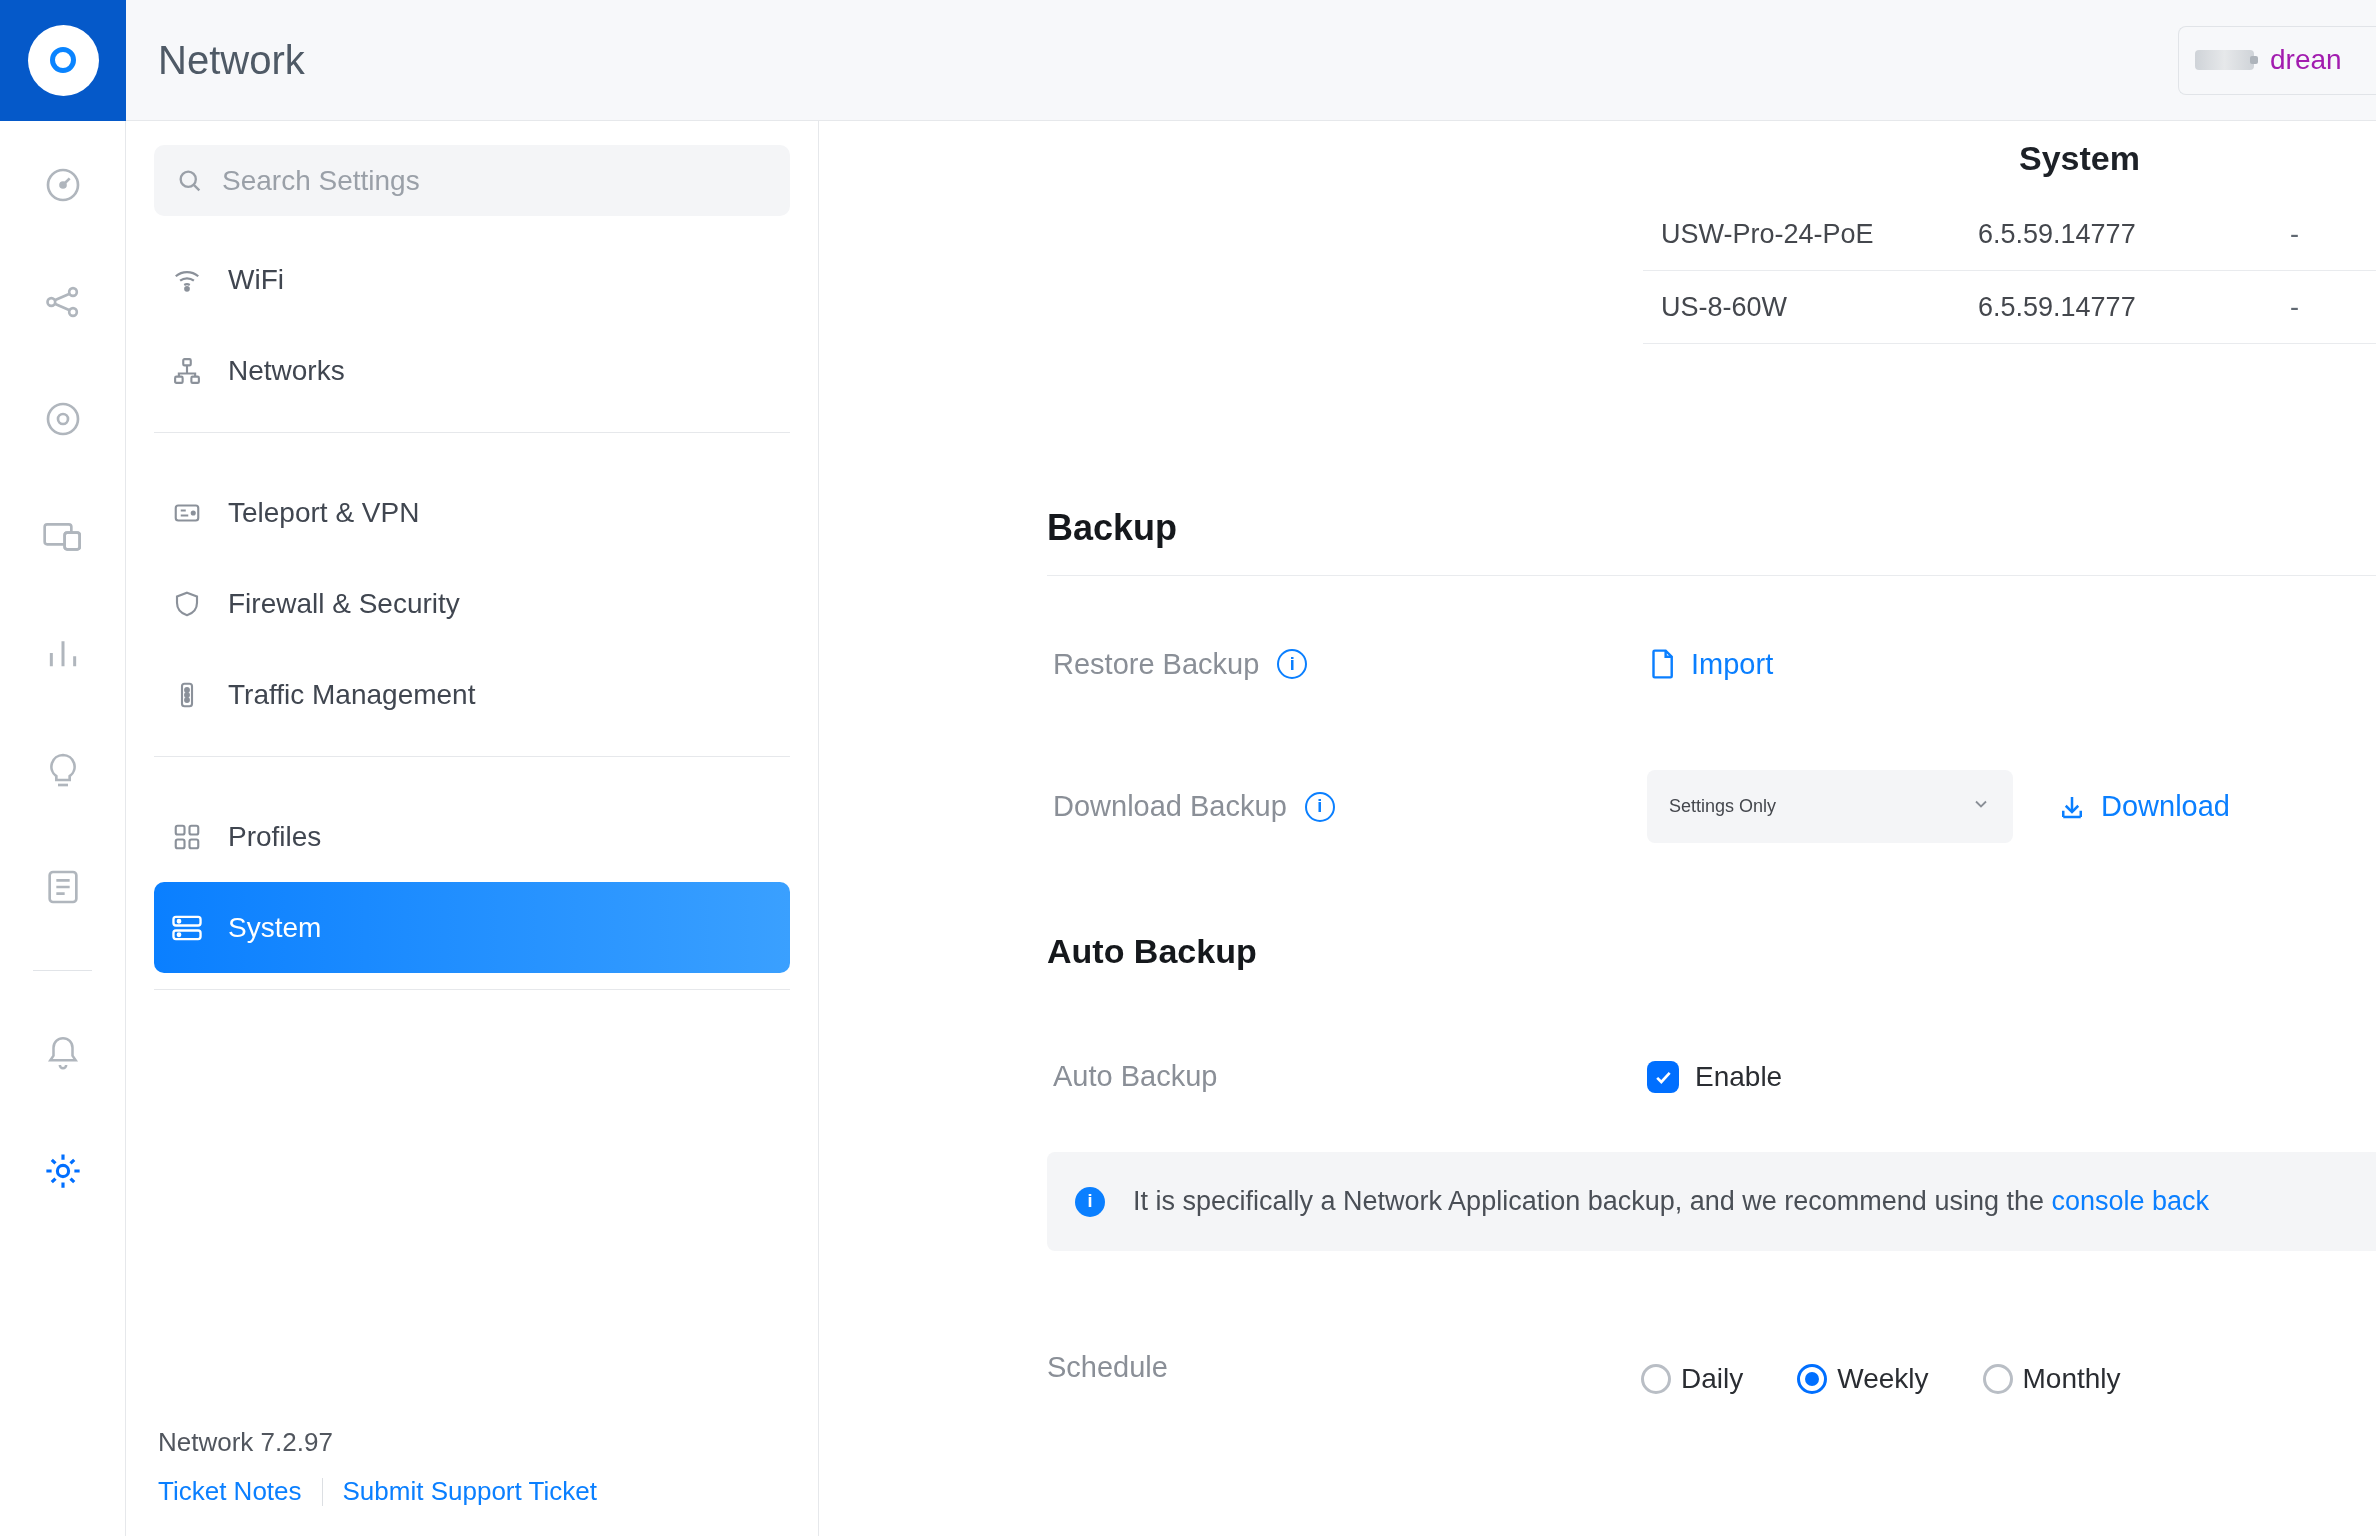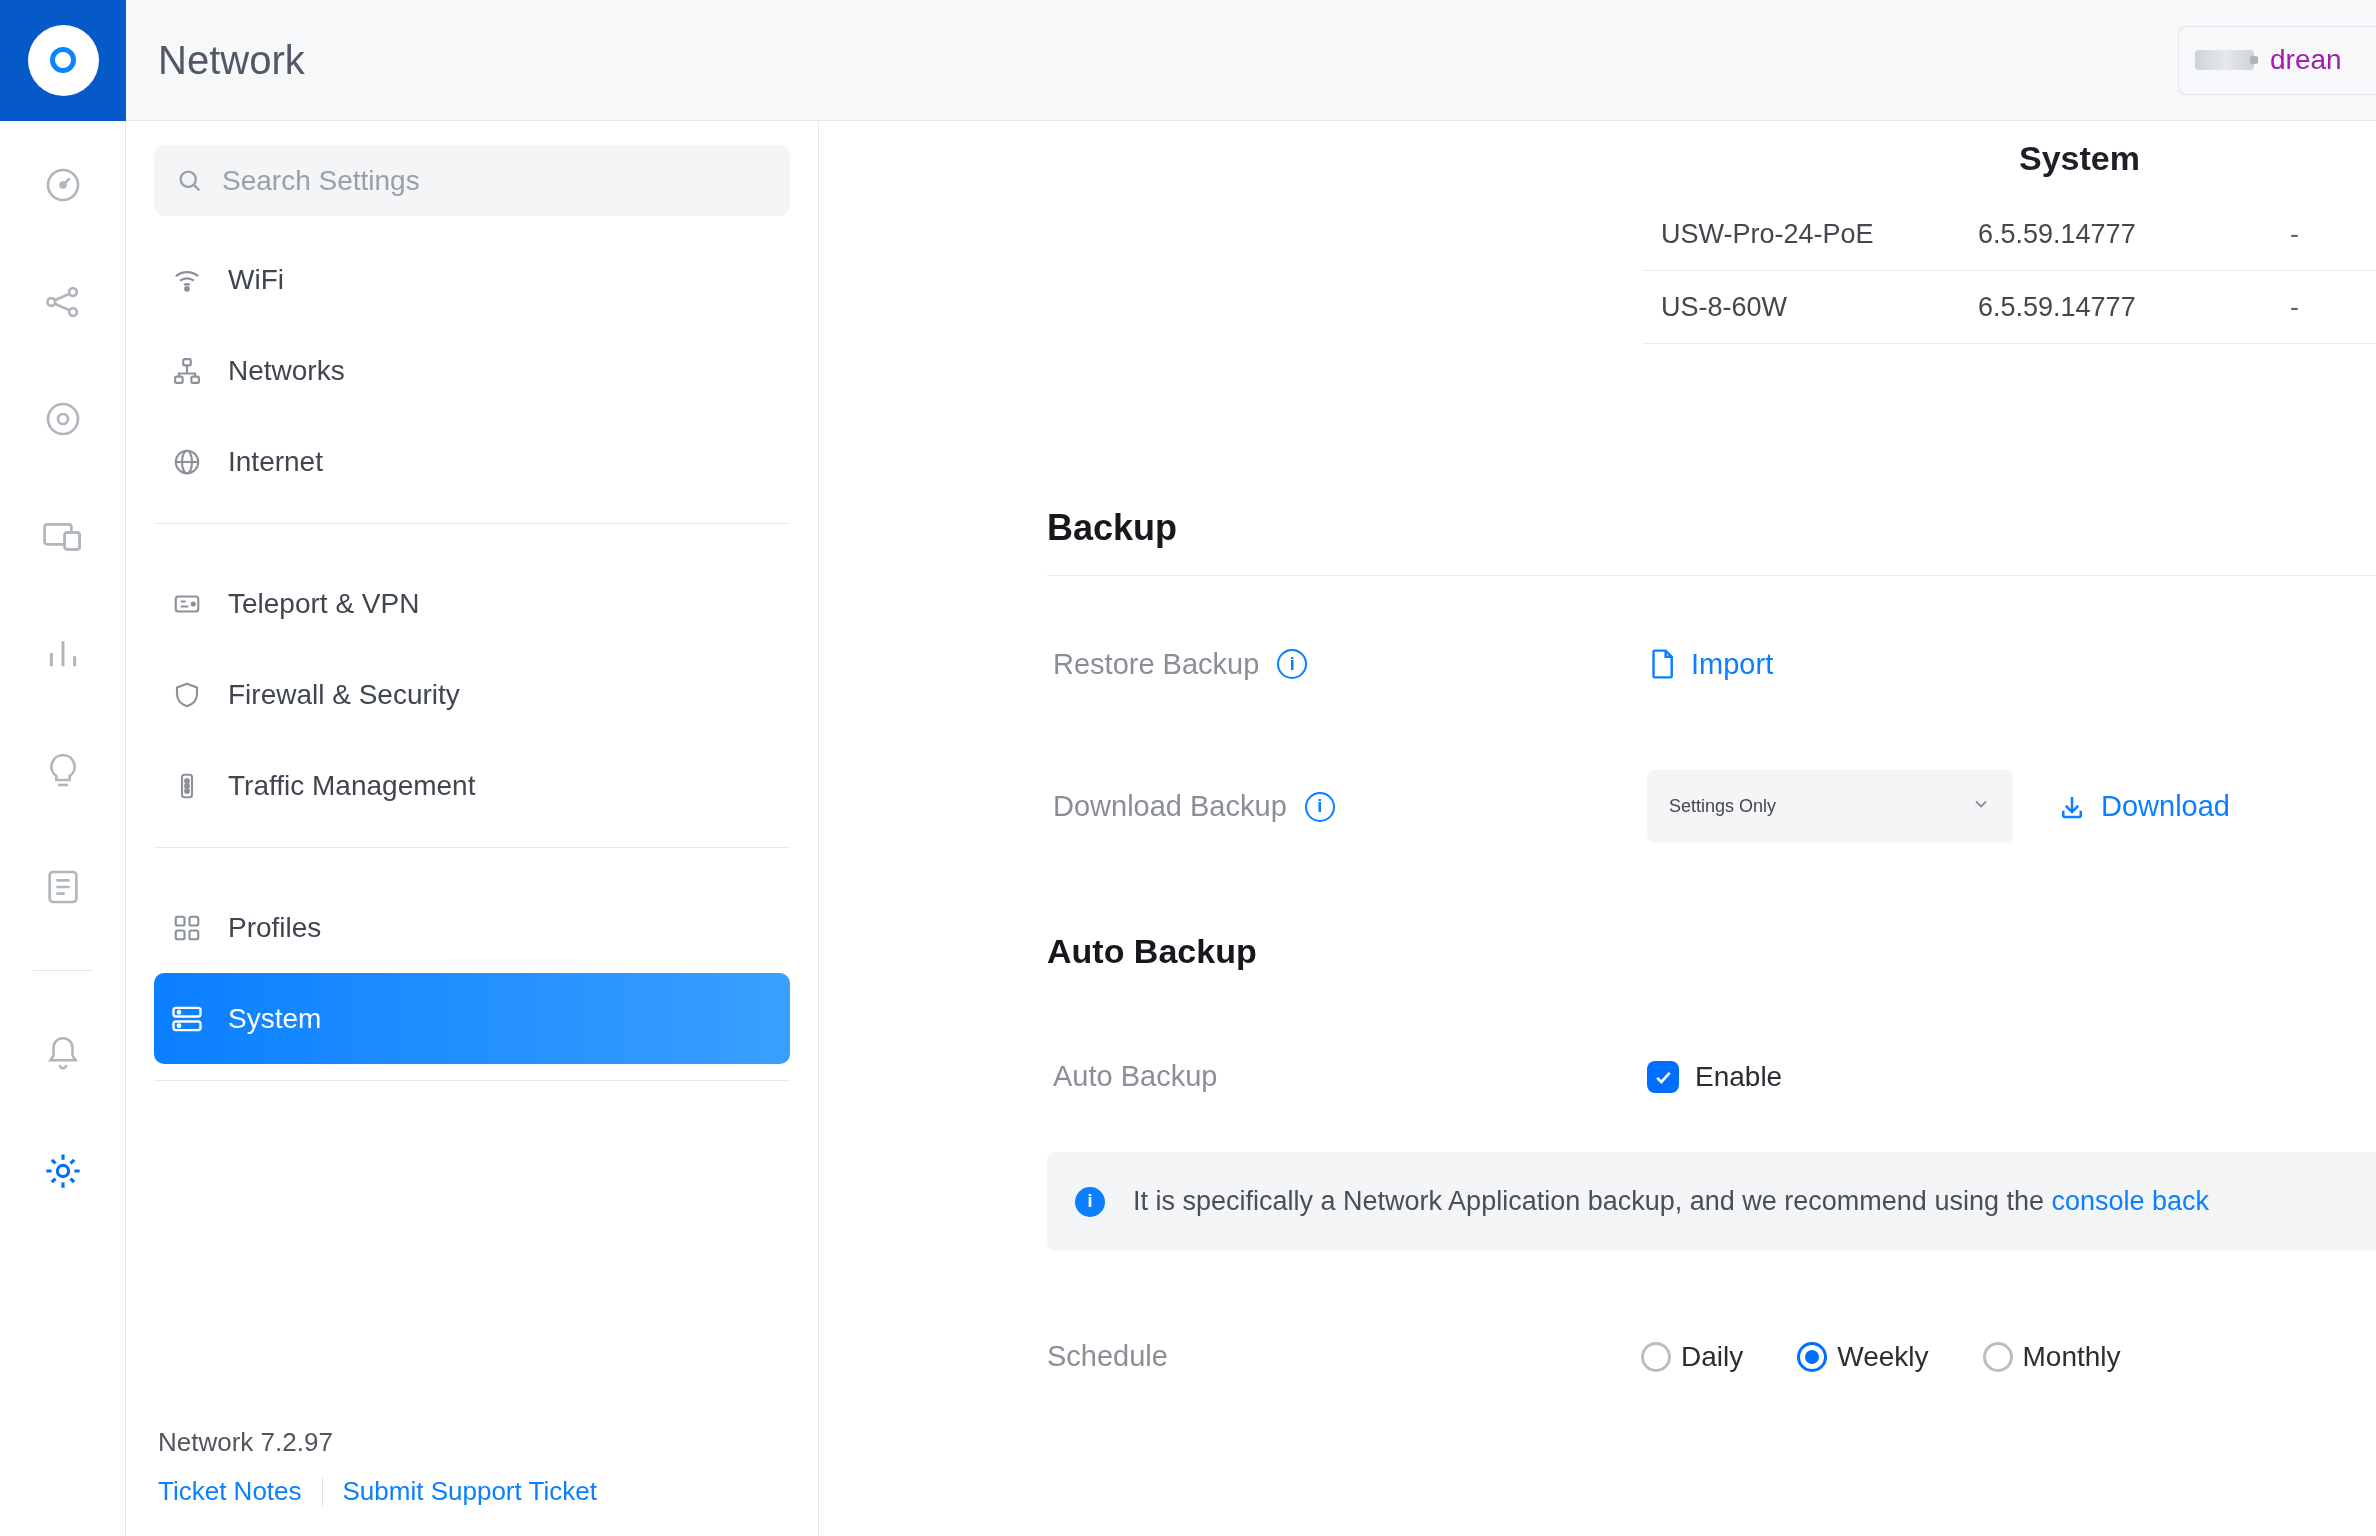--- a/index.html
+++ b/index.html
@@ -154,21 +154,21 @@
   margin-top: 0px;
   background:#f4f5f7; border-radius:8px 0 0 8px; display:flex; align-items:center; gap:28px;
   padding:34px 28px; font-size:27px; color:#4a4f56;
 }
 .info-banner .dot {
   width:30px;height:30px;border-radius:50%;background:#0a7fff;color:#fff;display:flex;align-items:center;justify-content:center;font-size:18px;font-weight:700;flex-shrink:0;
 }
 .info-banner a { color:#0a7fff; text-decoration:none; }
 
 .radio-row { display:flex; align-items:center; margin-top:89px; }
-.radio-options { display:flex; gap:42px; align-items:flex-start; }
+.radio-options { display:flex; gap:42px; align-items:flex-start;margin-top:23px; }
 .radio {
   width:30px; height:30px; border:3px solid #b9bec5; border-radius:50%; display:inline-flex; align-items:center; justify-content:center;
 }
 .radio.selected { border-color:#006fff; }
 .radio.selected::after { content:""; width:14px; height:14px; background:#006fff; border-radius:50%; }
 .radio-label { font-size:28px; color:#2a2d32; margin-right:12px; margin-left:10px; }
 .radio-opt { display:flex; align-items:center; cursor:pointer; }
 </style>
 </head>
 <body>
@@ -275,30 +275,20 @@
         <div class="nav-item">
           <span class="icon">
             <svg width="30" height="30" viewBox="0 0 24 24" fill="none" stroke="currentColor" stroke-width="1.7">
                 <rect x="9" y="2.5" width="6" height="5" rx="1"></rect>
                 <rect x="2.5" y="16.5" width="6" height="5" rx="1"></rect>
                 <rect x="15.5" y="16.5" width="6" height="5" rx="1"></rect>
                 <path d="M12 7.5v4M5.5 16.5v-2.5h13v2.5M12 11.5v2.5"></path>
               </svg>
           </span>
           <span>Networks</span>
-        </div>
-        <div class="nav-item">
-          <span class="icon">
-            <svg width="30" height="30" viewBox="0 0 24 24" fill="none" stroke="currentColor" stroke-width="1.7">
-                <circle cx="12" cy="12" r="9"></circle>
-                <ellipse cx="12" cy="12" rx="4" ry="9"></ellipse>
-                <path d="M3 12h18"></path>
-              </svg>
-          </span>
-          <span>Internet</span>
         </div>
       </div>
 
       <div class="nav-sep"></div>
 
       <div class="nav-group">
         <div class="nav-item">
           <span class="icon">
             <svg width="30" height="30" viewBox="0 0 24 24" fill="none" stroke="currentColor" stroke-width="1.7">
                 <rect x="3" y="6" width="18" height="12" rx="2"></rect>

